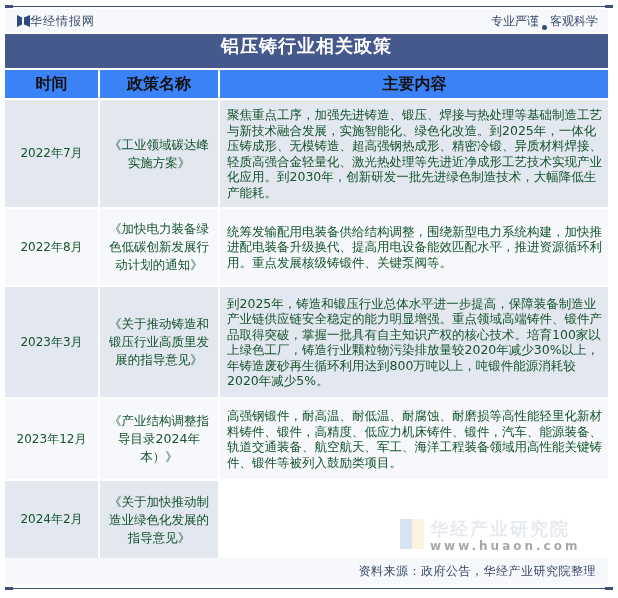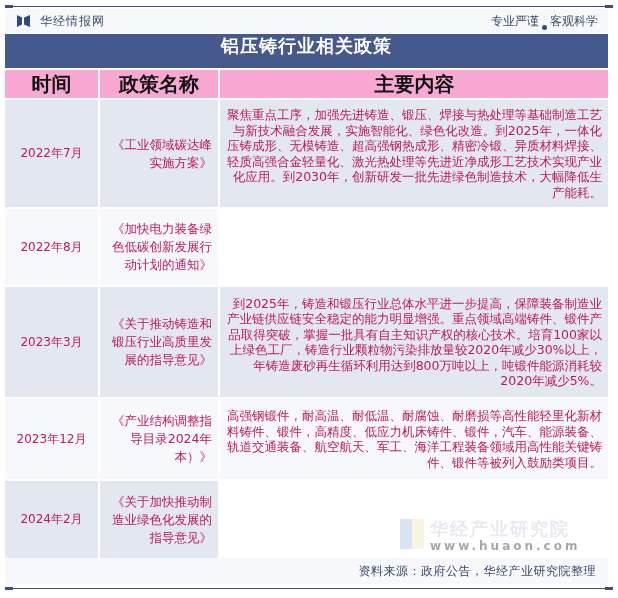--- a/index.html
+++ b/index.html
@@ -4,42 +4,42 @@
   <style>
     * { margin: 0; padding: 0; box-sizing: border-box; }
     html, body { width: 618px; height: 598px; background: #ffffff; overflow: hidden; }
     body { font-family: "DejaVu Sans", "Liberation Sans", sans-serif; color: #1a1a1a; position: relative; }
 
     .rule-top { position: absolute; left: 5px; top: 6px; width: 608px; height: 1px; background: #3f4f7a; }
     .rule-top::before { content: ""; position: absolute; left: 0; top: -1px; width: 8px; height: 3px; background: #3f4f7a; }
     .rule-top::after { content: ""; position: absolute; right: 0; top: -1px; width: 8px; height: 3px; background: #3f4f7a; }
 
     .brand-bar { position: absolute; left: 5px; top: 9px; width: 603px; height: 24px; background: #f6f8fb; display: flex; align-items: center; justify-content: space-between; padding: 0 10px 0 12px; }
-    .logo { display: flex; align-items: center; gap: 10px; }
+    .logo { display: flex; align-items: center; gap: 0; }
     .logo-icon { width: 13px; height: 12px; position: relative; }
     .logo-icon::before { content: ""; position: absolute; left: 0; top: 0; width: 5px; height: 12px; background: #2f4a7c; clip-path: polygon(0 0, 100% 20%, 100% 80%, 0 100%); }
     .logo-icon::after { content: ""; position: absolute; right: 0; top: 0; width: 6px; height: 12px; background: #2f4a7c; clip-path: polygon(0 20%, 100% 0, 100% 100%, 0 80%); }
     .logo-text { font-size: 12px; color: #3a4a6a; letter-spacing: 1px; }
     .slogan { font-size: 12px; color: #3a4a6a; display: flex; align-items: flex-end; gap: 3px; }
     .slogan .dot { display: inline-block; width: 5px; height: 5px; border-radius: 50%; background: #2f4a7c; }
 
     .title-bar { position: absolute; left: 5px; top: 34px; width: 603px; height: 34px; background: #45598c; display: flex; justify-content: center; }
     .title-bar span { color: #ffffff; font-family: "DejaVu Serif", "Liberation Serif", serif; font-size: 18px; font-weight: bold; letter-spacing: 1px; }
 
     .table { position: absolute; left: 5px; top: 70px; width: 603px; }
     .row { display: flex; margin-bottom: 2px; }
     .cell { display: flex; align-items: center; justify-content: center; text-align: center; }
     .c1 { width: 93px; margin-right: 2px; }
     .c2 { width: 118px; margin-right: 2px; padding: 0 6px; }
     .c3 { flex: 1; padding: 0 6px 0 7px; justify-content: flex-start; text-align: left; }
 
-    .head .cell { background: #f9a8d4; height: 28px; font-size: 20px; font-weight: bold; color: #111; font-family: "DejaVu Serif", "Liberation Serif", serif; }
+    .head .cell { background: #3b82f6; height: 28px; font-size: 16px; font-weight: bold; color: #111; font-family: "DejaVu Serif", "Liberation Serif", serif; }
     .head .c3 { justify-content: center; text-align: center; }
 
-    .data .cell { font-size: 12px; line-height: 15px; color: #be185d; text-align: right; }
+    .data .cell { font-size: 12px; line-height: 15px; color: #14532d; }
     .data.odd .cell { background: #e3e7ef; }
     .data.even .cell { background: #f6f8fb; }
     .data .c1 { font-size: 12px; }
     .data .c2 { font-size: 12.5px; line-height: 18px; }
     .data .c3 { font-size: 12.5px; line-height: 15.5px; }
 
     .r1 .cell { height: 107px; }
     .r2 .cell { height: 76px; }
     .r3 .cell { height: 110px; }
     .r4 .cell { height: 80px; }
@@ -87,20 +87,21 @@
 
   <div class="row data odd r1">
     <div class="cell c1">2022年7月</div>
     <div class="cell c2">《工业领域碳达峰实施方案》</div>
     <div class="cell c3">聚焦重点工序，加强先进铸造、锻压、焊接与热处理等基础制造工艺与新技术融合发展，实施智能化、绿色化改造。到2025年，一体化压铸成形、无模铸造、超高强钢热成形、精密冷锻、异质材料焊接、轻质高强合金轻量化、激光热处理等先进近净成形工艺技术实现产业化应用。到2030年，创新研发一批先进绿色制造技术，大幅降低生产能耗。</div>
   </div>
 
   <div class="row data even r2">
     <div class="cell c1">2022年8月</div>
     <div class="cell c2">《加快电力装备绿色低碳创新发展行动计划的通知》</div>
+    <div class="cell c3">统筹发输配用电装备供给结构调整，围绕新型电力系统构建，加快推进配电装备升级换代、提高用电设备能效匹配水平，推进资源循环利用。重点发展核级铸锻件、关键泵阀等。</div>
   </div>
 
   <div class="row data odd r3">
     <div class="cell c1">2023年3月</div>
     <div class="cell c2">《关于推动铸造和锻压行业高质里发展的指导意见》</div>
     <div class="cell c3">到2025年，铸造和锻压行业总体水平进一步提高，保障装备制造业产业链供应链安全稳定的能力明显增强。重点领域高端铸件、锻件产品取得突破，掌握一批具有自主知识产权的核心技术。培育100家以上绿色工厂，铸造行业颗粒物污染排放量较2020年减少30%以上，年铸造废砂再生循环利用达到800万吨以上，吨锻件能源消耗较2020年减少5%。</div>
   </div>
 
   <div class="row data even r4">
     <div class="cell c1">2023年12月</div>

